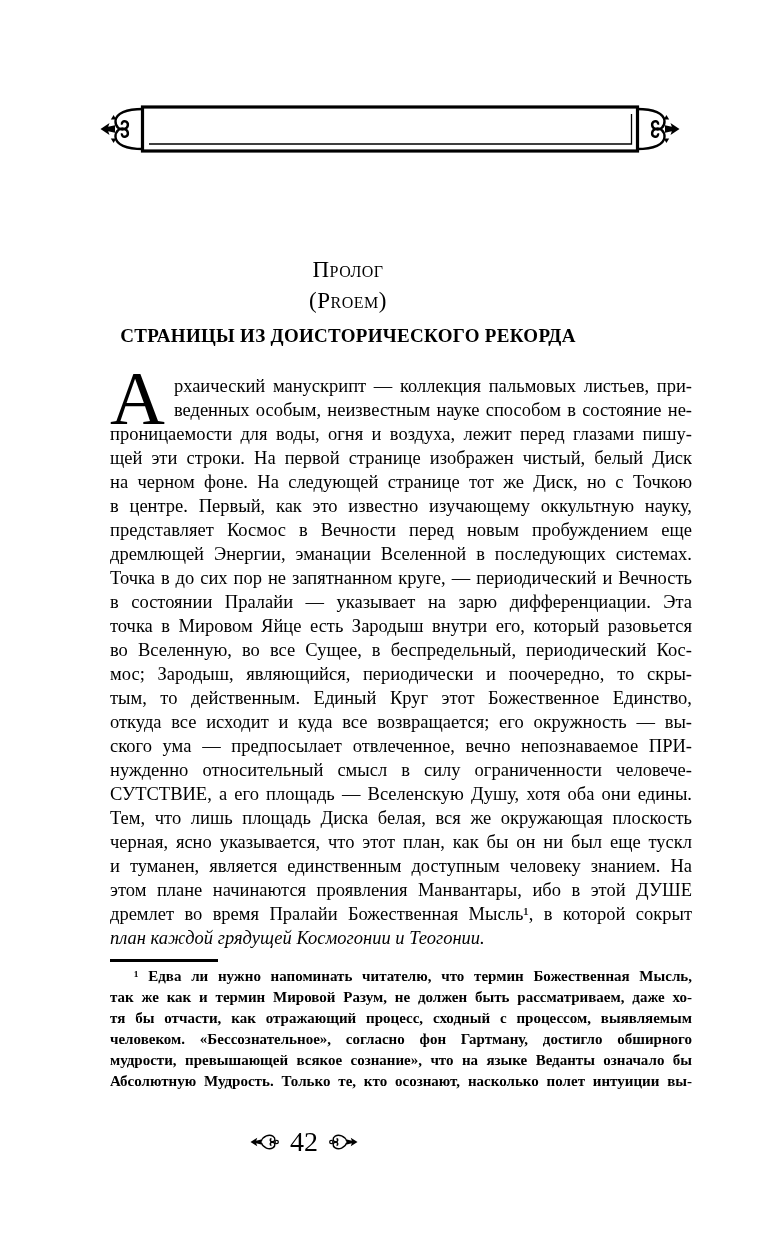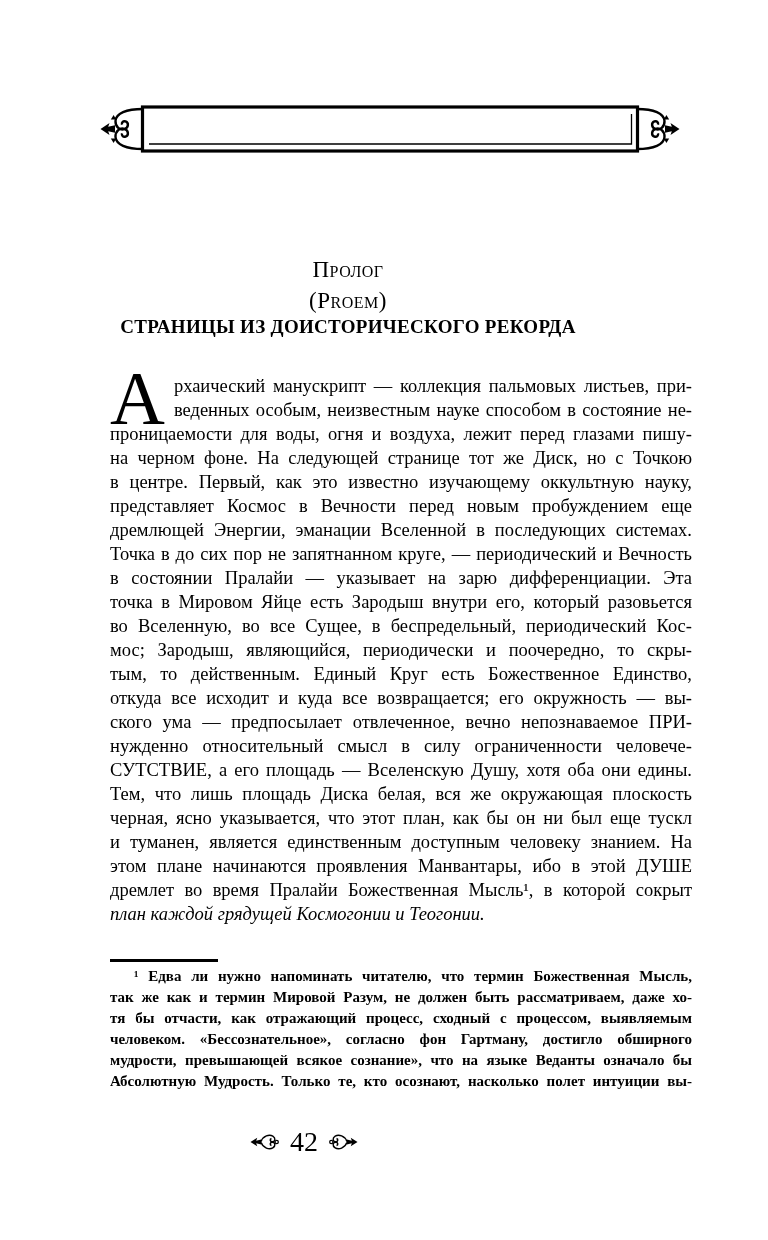--- a/index.html
+++ b/index.html
@@ -20,21 +20,21 @@
   
   .titles { position:absolute; left:0; top:254px; width:696px; text-align:center; }
   .t1 {
     font-variant: small-caps;
     font-size: 23px;
     line-height: 31px;
     letter-spacing: 0.5px;
     font-weight: 500;
   }
   .t2 {
-    margin-top: 0;
+    margin-top: 9px;
     font-weight: bold;
     font-size: 19px;
     line-height: 22px;
     letter-spacing: 0.3px;
   }
 
   
   .bodytext { position:absolute; left:110px; top:374px; width:582px; font-size:18.5px; }
   .dropcap {
     float:left;
@@ -110,30 +110,31 @@
     <div class="t1">Пролог</div>
     <div class="t1">(Proem)</div>
     <div class="t2">СТРАНИЦЫ ИЗ ДОИСТОРИЧЕСКОГО РЕКОРДА</div>
   </div>
 
   <div class="bodytext">
     <span class="dropcap">А</span>
     <div class="bline">рхаический манускрипт — коллекция пальмовых листьев, при-</div>
       <div class="bline">веденных особым, неизвестным науке способом в состояние не-</div>
       <div class="bline">проницаемости для воды, огня и воздуха, лежит перед глазами пишу-</div>
+      <div class="bline">щей эти строки. На первой странице изображен чистый, белый Диск</div>
       <div class="bline">на черном фоне. На следующей странице тот же Диск, но с Точкою</div>
       <div class="bline">в центре. Первый, как это известно изучающему оккультную науку,</div>
       <div class="bline">представляет Космос в Вечности перед новым пробуждением еще</div>
       <div class="bline">дремлющей Энергии, эманации Вселенной в последующих системах.</div>
       <div class="bline">Точка в до сих пор не запятнанном круге, — периодический и Вечность</div>
       <div class="bline">в состоянии Пралайи — указывает на зарю дифференциации. Эта</div>
       <div class="bline">точка в Мировом Яйце есть Зародыш внутри его, который разовьется</div>
       <div class="bline">во Вселенную, во все Сущее, в беспредельный, периодический Кос-</div>
       <div class="bline">мос; Зародыш, являющийся, периодически и поочередно, то скры-</div>
-      <div class="bline">тым, то действенным. Единый Круг есть Божественное Единство,</div>
+      <div class="bline">тым, то действенным. Единый Круг этот Божественное Единство,</div>
       <div class="bline">откуда все исходит и куда все возвращается; его окружность — вы-</div>
       <div class="bline">ского ума — предпосылает отвлеченное, вечно непознаваемое ПРИ-</div>
       <div class="bline">нужденно относительный смысл в силу ограниченности человече-</div>
       <div class="bline">СУТСТВИЕ, а его площадь — Вселенскую Душу, хотя оба они едины.</div>
       <div class="bline">Тем, что лишь площадь Диска белая, вся же окружающая плоскость</div>
       <div class="bline">черная, ясно указывается, что этот план, как бы он ни был еще тускл</div>
       <div class="bline">и туманен, является единственным доступным человеку знанием. На</div>
       <div class="bline">этом плане начинаются проявления Манвантары, ибо в этой ДУШЕ</div>
       <div class="bline">дремлет во время Пралайи Божественная Мысль¹, в которой сокрыт</div>
       <div class="bline lastline">план каждой грядущей Космогонии и Теогонии.</div>

